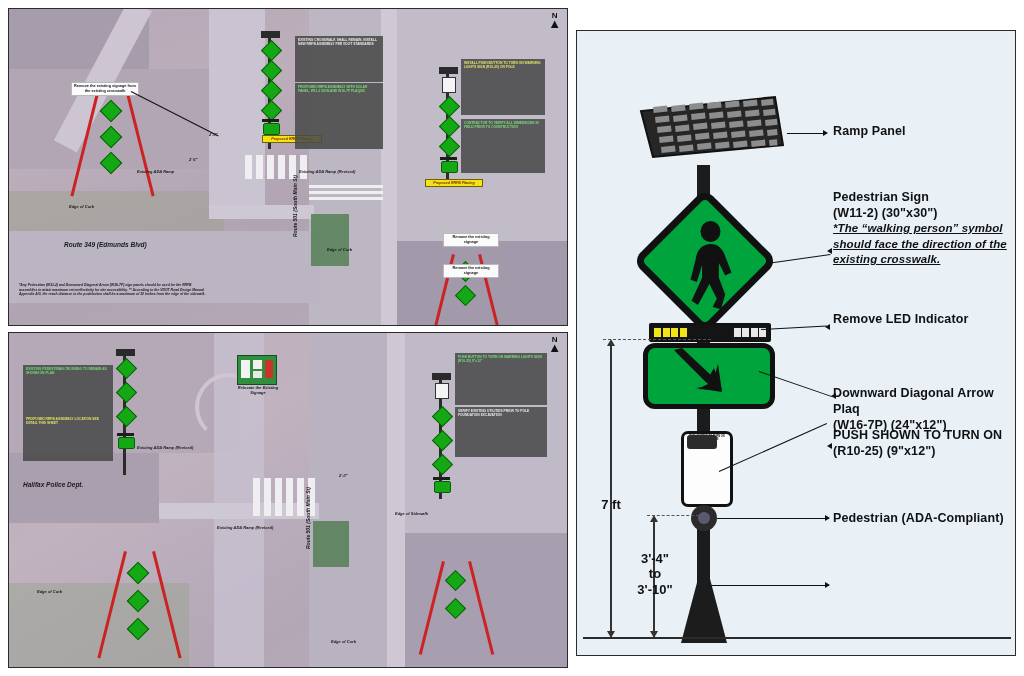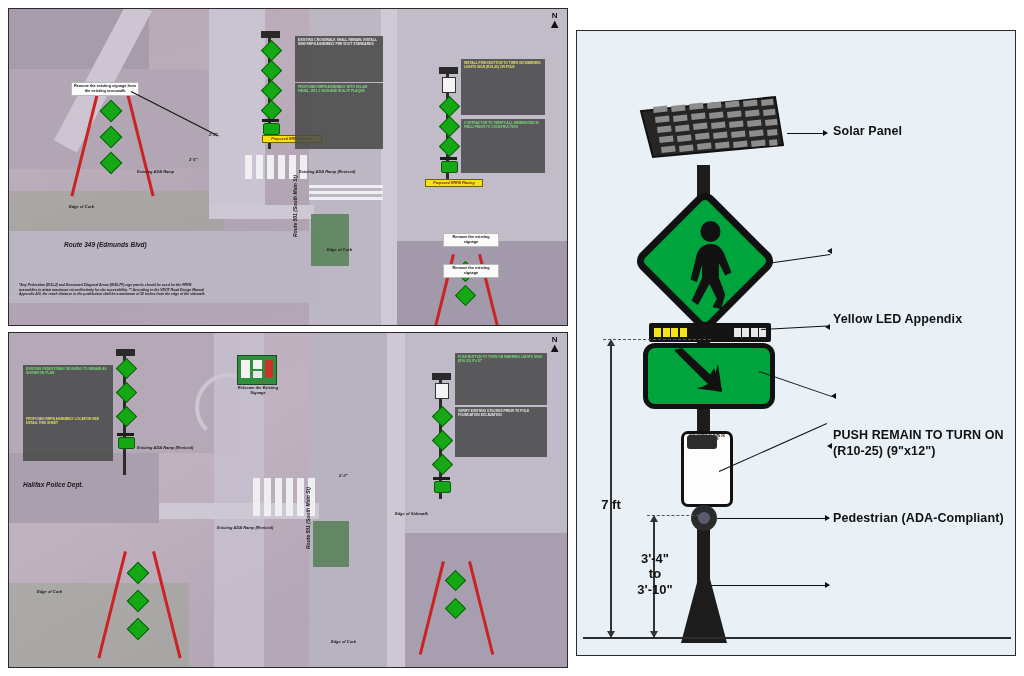--- a/index.html
+++ b/index.html
@@ -500,39 +500,48 @@
         <div>3'-4"</div>
         <div>to</div>
         <div>3'-10"</div>
       </div>
 
       <div style="position:absolute;left:0;top:600px;width:428px;height:2px;background:#2b2b2b;"></div>
 
       <div class="cline" style="left:204px;top:96px;width:40px;"></div>
       <div class="carrow" style="left:240px;top:93px;"></div>
       <div class="callout" style="left:250px;top:86px;">
-        <span>Solar Panel</span>
+        <span>Ramp Panel</span>
       </div>
 
       <div class="cline" style="left:184px;top:226px;width:64px;transform:rotate(-8deg);"></div>
       <div class="carrow left" style="left:244px;top:211px;"></div>
+      <div class="callout" style="left:250px;top:152px;width:184px;">
+        <div>Pedestrian Sign</div>
+        <div>(W11-2) (30"x30")</div>
+        <span class="note">*The “walking person” symbol should face the direction of the existing crosswalk.</span>
+      </div>
 
       <div class="cline" style="left:178px;top:292px;width:66px;transform:rotate(-3deg);"></div>
       <div class="carrow left" style="left:242px;top:287px;"></div>
       <div class="callout" style="left:250px;top:274px;width:184px;">
-        <div>Yellow LED Appendix</div>
+        <div>Remove LED Indicator</div>
       </div>
 
       <div class="cline" style="left:176px;top:334px;width:78px;transform:rotate(19deg);"></div>
       <div class="carrow left" style="left:248px;top:356px;"></div>
+      <div class="callout" style="left:250px;top:348px;width:190px;">
+        <div>Downward Diagonal Arrow Plaq</div>
+        <div>(W16-7P) (24"x12")</div>
+      </div>
 
       <div class="cline" style="left:136px;top:434px;width:118px;transform:rotate(-24deg);"></div>
       <div class="carrow left" style="left:244px;top:406px;"></div>
       <div class="callout" style="left:250px;top:390px;width:190px;">
-        <div>PUSH REMAIN TO TURN ON</div>
+        <div>PUSH SHOWN TO TURN ON</div>
         <div>(R10-25) (9"x12")</div>
       </div>
 
       <div class="cline" style="left:134px;top:481px;width:112px;"></div>
       <div class="carrow" style="left:242px;top:478px;"></div>
       <div class="callout" style="left:250px;top:473px;width:190px;">
         <span>Pedestrian (ADA-Compliant)</span>
       </div>
 
       <div class="cline" style="left:128px;top:548px;width:118px;"></div>

